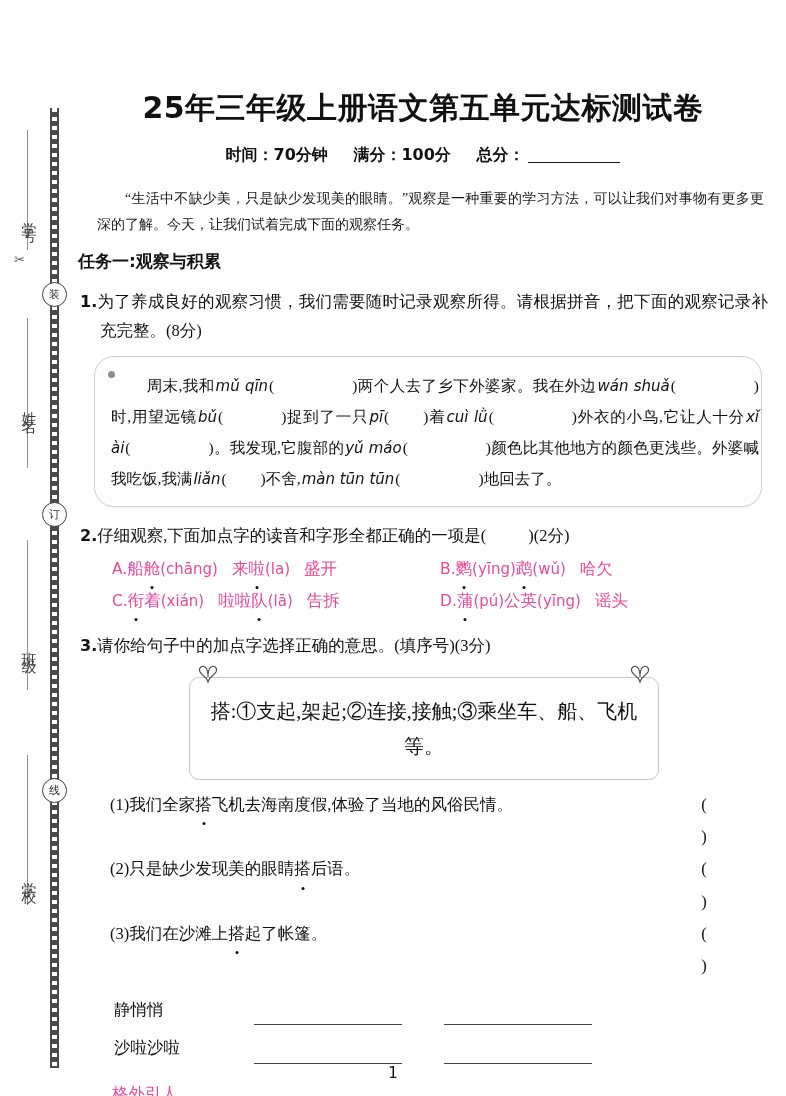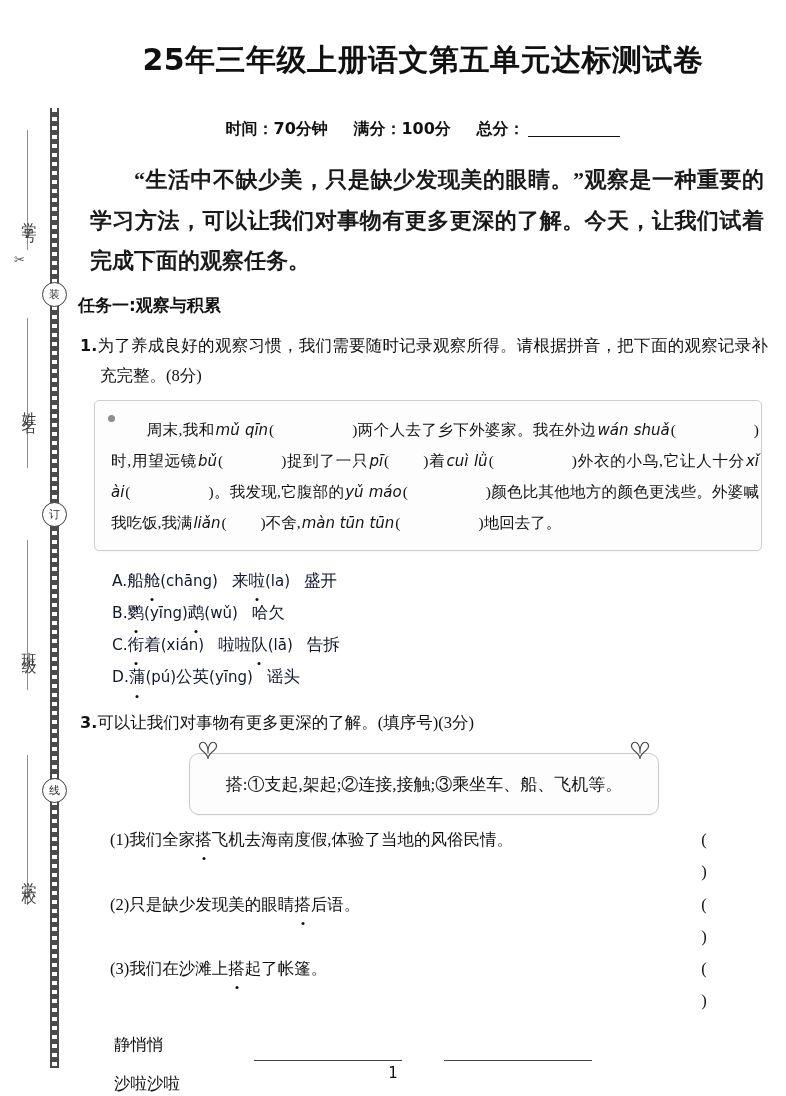--- a/index.html
+++ b/index.html
@@ -95,53 +95,52 @@
   
   .content {
     position: absolute;
     left: 78px;
     top: 0;
     width: 690px;
     height: 1096px;
   }
   .paper-title {
     margin: 0;
-    padding-top: 40px;
+    padding-top: 88px;
     text-align: center;
     font-size: 30px;
     font-weight: 700;
     letter-spacing: 0.5px;
     color: #111;
     font-family: "DejaVu Sans", "Liberation Sans", sans-serif;
   }
   .meta-row {
-    margin-top: 38px;
+    margin-top: 16px;
     text-align: center;
     font-size: 16px;
     font-weight: 700;
     color: #111;
     font-family: "DejaVu Sans", sans-serif;
   }
   .meta-row .mseg { margin-right: 20px; }
   .blank-line {
     display: inline-block;
     width: 92px;
     border-bottom: 1.6px solid #111;
     vertical-align: -3px;
     margin-left: 4px;
   }
   .intro {
-    margin: 20px 0 0 4px;
-    font-size: 22px;
+    margin: 20px 0 0 11px;
+    font-size: 14px;
     line-height: 1.85;
     color: #1a1a1a;
     text-align: justify;
     text-indent: 2em;
     padding: 0 4px 0 8px;
-    font-weight: bold;
   }
   .task-head {
     margin-top: 12px;
     font-size: 17px;
     font-weight: 700;
     color: #111;
     font-family: "DejaVu Sans", sans-serif;
   }
 
   .q {
@@ -165,21 +164,21 @@
     display: inline-block;
     min-width: 42px;
     text-align: center;
   }
 
   
   .pinyin-box {
     position: relative;
     margin: 10px 6px 0 14px;
     border: 1.2px solid #cfcfcf;
-    border-radius: 5px;
+    border-radius: 20px;
     background: #fdfdfd;
     padding: 13px 2px 12px 16px;
     box-shadow: 0 1px 2px rgba(0,0,0,0.05);
   }
   .pinyin-box .dot-mark {
     position: absolute;
     left: 13px;
     top: 14px;
     width: 7px;
     height: 7px;
@@ -203,22 +202,21 @@
   .gap-m { display: inline-block; min-width: 58px; }
   .gap-l { display: inline-block; min-width: 78px; }
 
   
   .opts { margin-top: 3px; }
   .opt-row {
     display: flex;
     font-size: 16.5px;
     line-height: 1.95;
     padding-left: 32px;
-    color: #0f172a;
-    flex-direction: column;
+    color: #ec4899;
   }
   .opt-cell { width: 50%; white-space: nowrap; }
   .olab {
     font-family: "DejaVu Sans", sans-serif;
     font-size: 15.5px;
   }
   .pron {
     font-family: "DejaVu Sans", sans-serif;
     font-size: 15px;
   }
@@ -260,21 +258,21 @@
     position: relative;
     margin: 16px auto 0 auto;
     width: 470px;
   }
   .ribbon-box {
     border: 1.2px solid #c9c9c9;
     border-radius: 10px;
     background: #fdfdfd;
     padding: 16px 10px 14px 10px;
     text-align: center;
-    font-size: 17px;
+    font-size: 20px;
     color: #111;
     box-shadow: 0 1px 2px rgba(0,0,0,0.04);
   }
   .bow {
     position: absolute;
     top: -13px;
     width: 26px;
     height: 20px;
   }
   .bow.left { left: 6px; }
@@ -374,20 +372,23 @@
 
       <div class="pinyin-box">
         <span class="dot-mark"></span>
         <div class="pinyin-text">
           <span>周末,我和</span><span class="py">mǔ qīn</span>(<span class="gap-l"></span>)<span>两个人去了乡下外婆家。我在外边</span><span class="py">wán shuǎ</span>(<span class="gap-l"></span>)<span>时,用望远镜</span><span class="py">bǔ</span>(<span class="gap-m"></span>)<span>捉到了一只</span><span class="py">pī</span>(<span class="gap-s"></span>)<span>着</span><span class="py">cuì lǜ</span>(<span class="gap-l"></span>)<span>外衣的小鸟,它让人十分</span><span class="py">xǐ ài</span>(<span class="gap-l"></span>)<span>。我发现,它腹部的</span><span class="py">yǔ máo</span>(<span class="gap-l"></span>)<span>颜色比其他地方的颜色更浅些。外婆喊我吃饭,我满</span><span class="py">liǎn</span>(<span class="gap-s"></span>)<span>不舍,</span><span class="py">màn tūn tūn</span>(<span class="gap-l"></span>)<span>地回去了。</span>
         </div>
       </div>
     </div>
 
     <div class="q">
+      <div class="q-stem">
+        <span class="qnum">2.</span><span>仔细观察,下面加点字的读音和字形全都正确的一项是(</span><span class="paren"></span><span>)(2分)</span>
+      </div>
 
       <div class="opts">
         <div class="opt-row">
           <div class="opt-cell">
             <span class="olab">A.</span><span>船</span><span class="dotted">舱</span><span class="pron">(chāng)</span><span class="sp"></span><span>来</span><span class="dotted">啦</span><span class="pron">(la)</span><span class="sp"></span><span>盛开</span>
           </div>
           <div class="opt-cell">
             <span class="olab">B.</span><span class="dotted">鹦</span><span class="pron">(yīng)</span><span class="dotted">鹉</span><span class="pron">(wǔ)</span><span class="sp"></span><span>哈欠</span>
           </div>
         </div>
@@ -398,21 +399,21 @@
           </div>
           <div class="opt-cell">
             <span class="olab">D.</span><span class="dotted">蒲</span><span class="pron">(pú)</span><span>公英</span><span class="pron">(yīng)</span><span class="sp"></span><span>谣头</span>
           </div>
         </div>
       </div>
     </div>
 
     <div class="q">
       <div class="q-stem">
-        <span class="qnum">3.</span><span>可以让我们对事物有更多更深的了解。(填序号)(3分)</span>
+        <span class="qnum">3.</span><span>请你给句子中的加点字选择正确的意思。(填序号)(3分)</span>
       </div>
 
       <div class="ribbon-wrap">
         <svg class="bow left" viewBox="0 0 26 20">
           <path d="M13 19 C13 13, 7 12, 5 8 C3 4, 7 1, 10 3 C12.5 4.8, 13 9, 13 13 C13 9, 13.5 4.8, 16 3 C19 1, 23 4, 21 8 C19 12, 13 13, 13 19" fill="none" stroke="#4a4a4a" stroke-width="1.1"></path>
         </svg>
         <svg class="bow right" viewBox="0 0 26 20">
           <path d="M13 19 C13 13, 7 12, 5 8 C3 4, 7 1, 10 3 C12.5 4.8, 13 9, 13 13 C13 9, 13.5 4.8, 16 3 C19 1, 23 4, 21 8 C19 12, 13 13, 13 19" fill="none" stroke="#4a4a4a" stroke-width="1.1"></path>
         </svg>
         <div class="ribbon-box">

